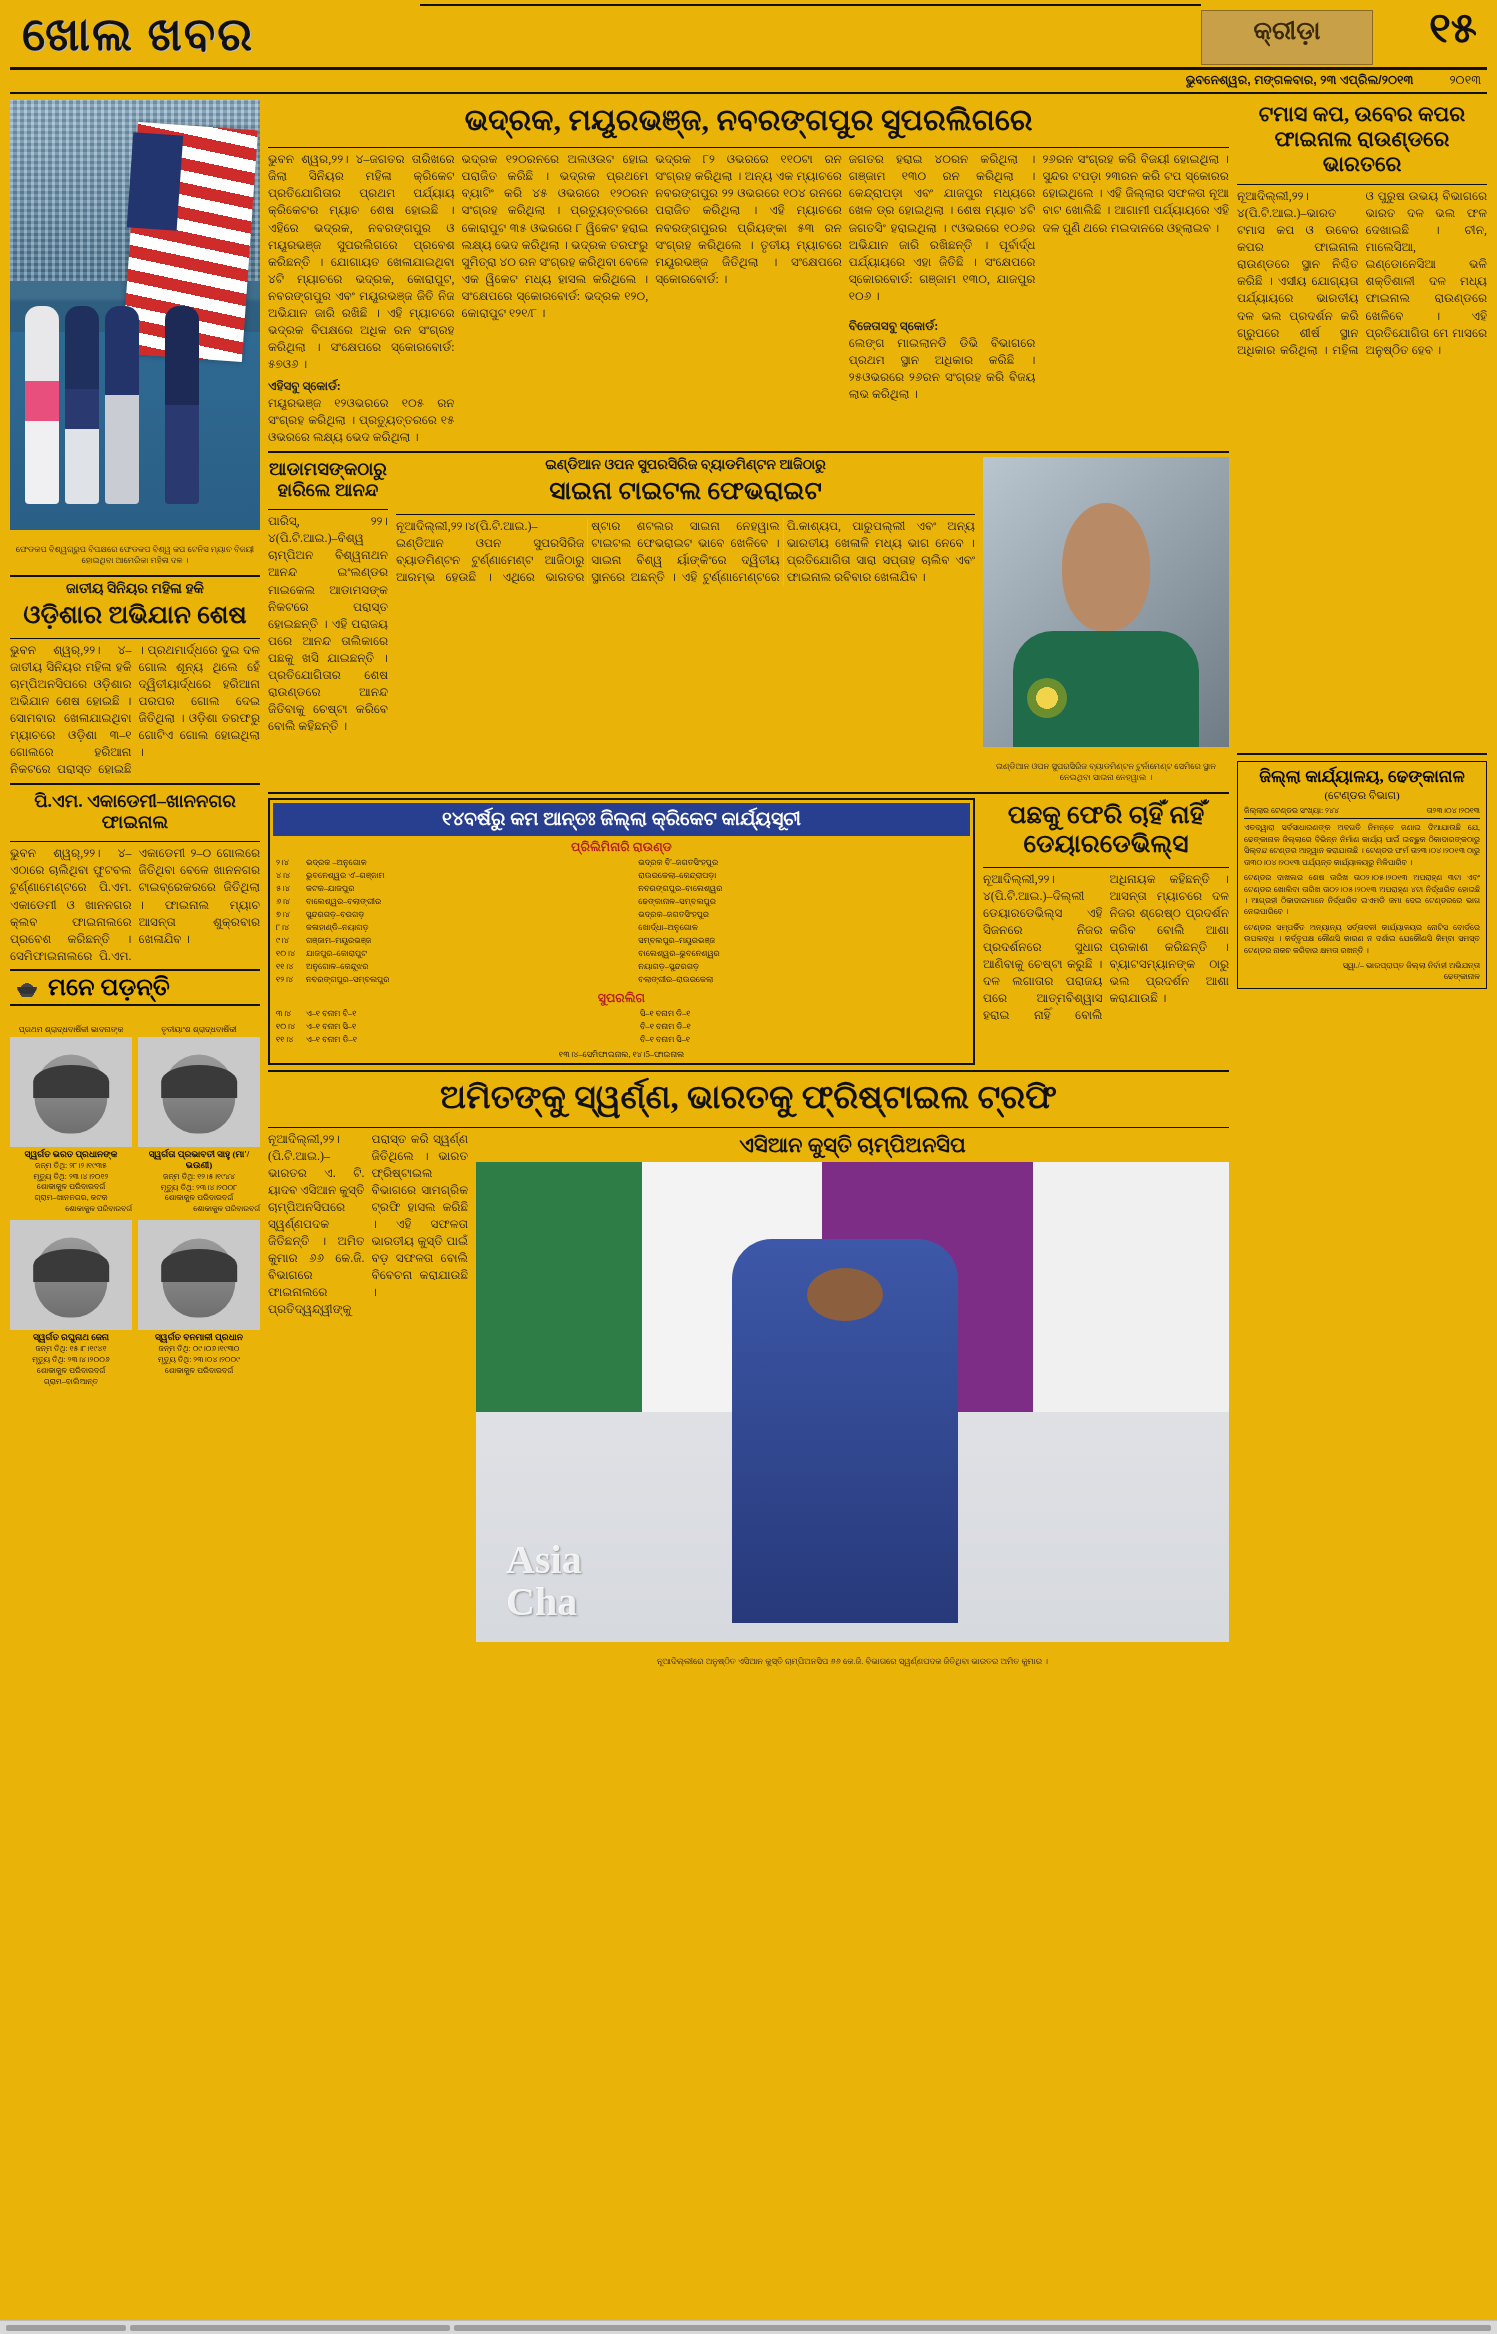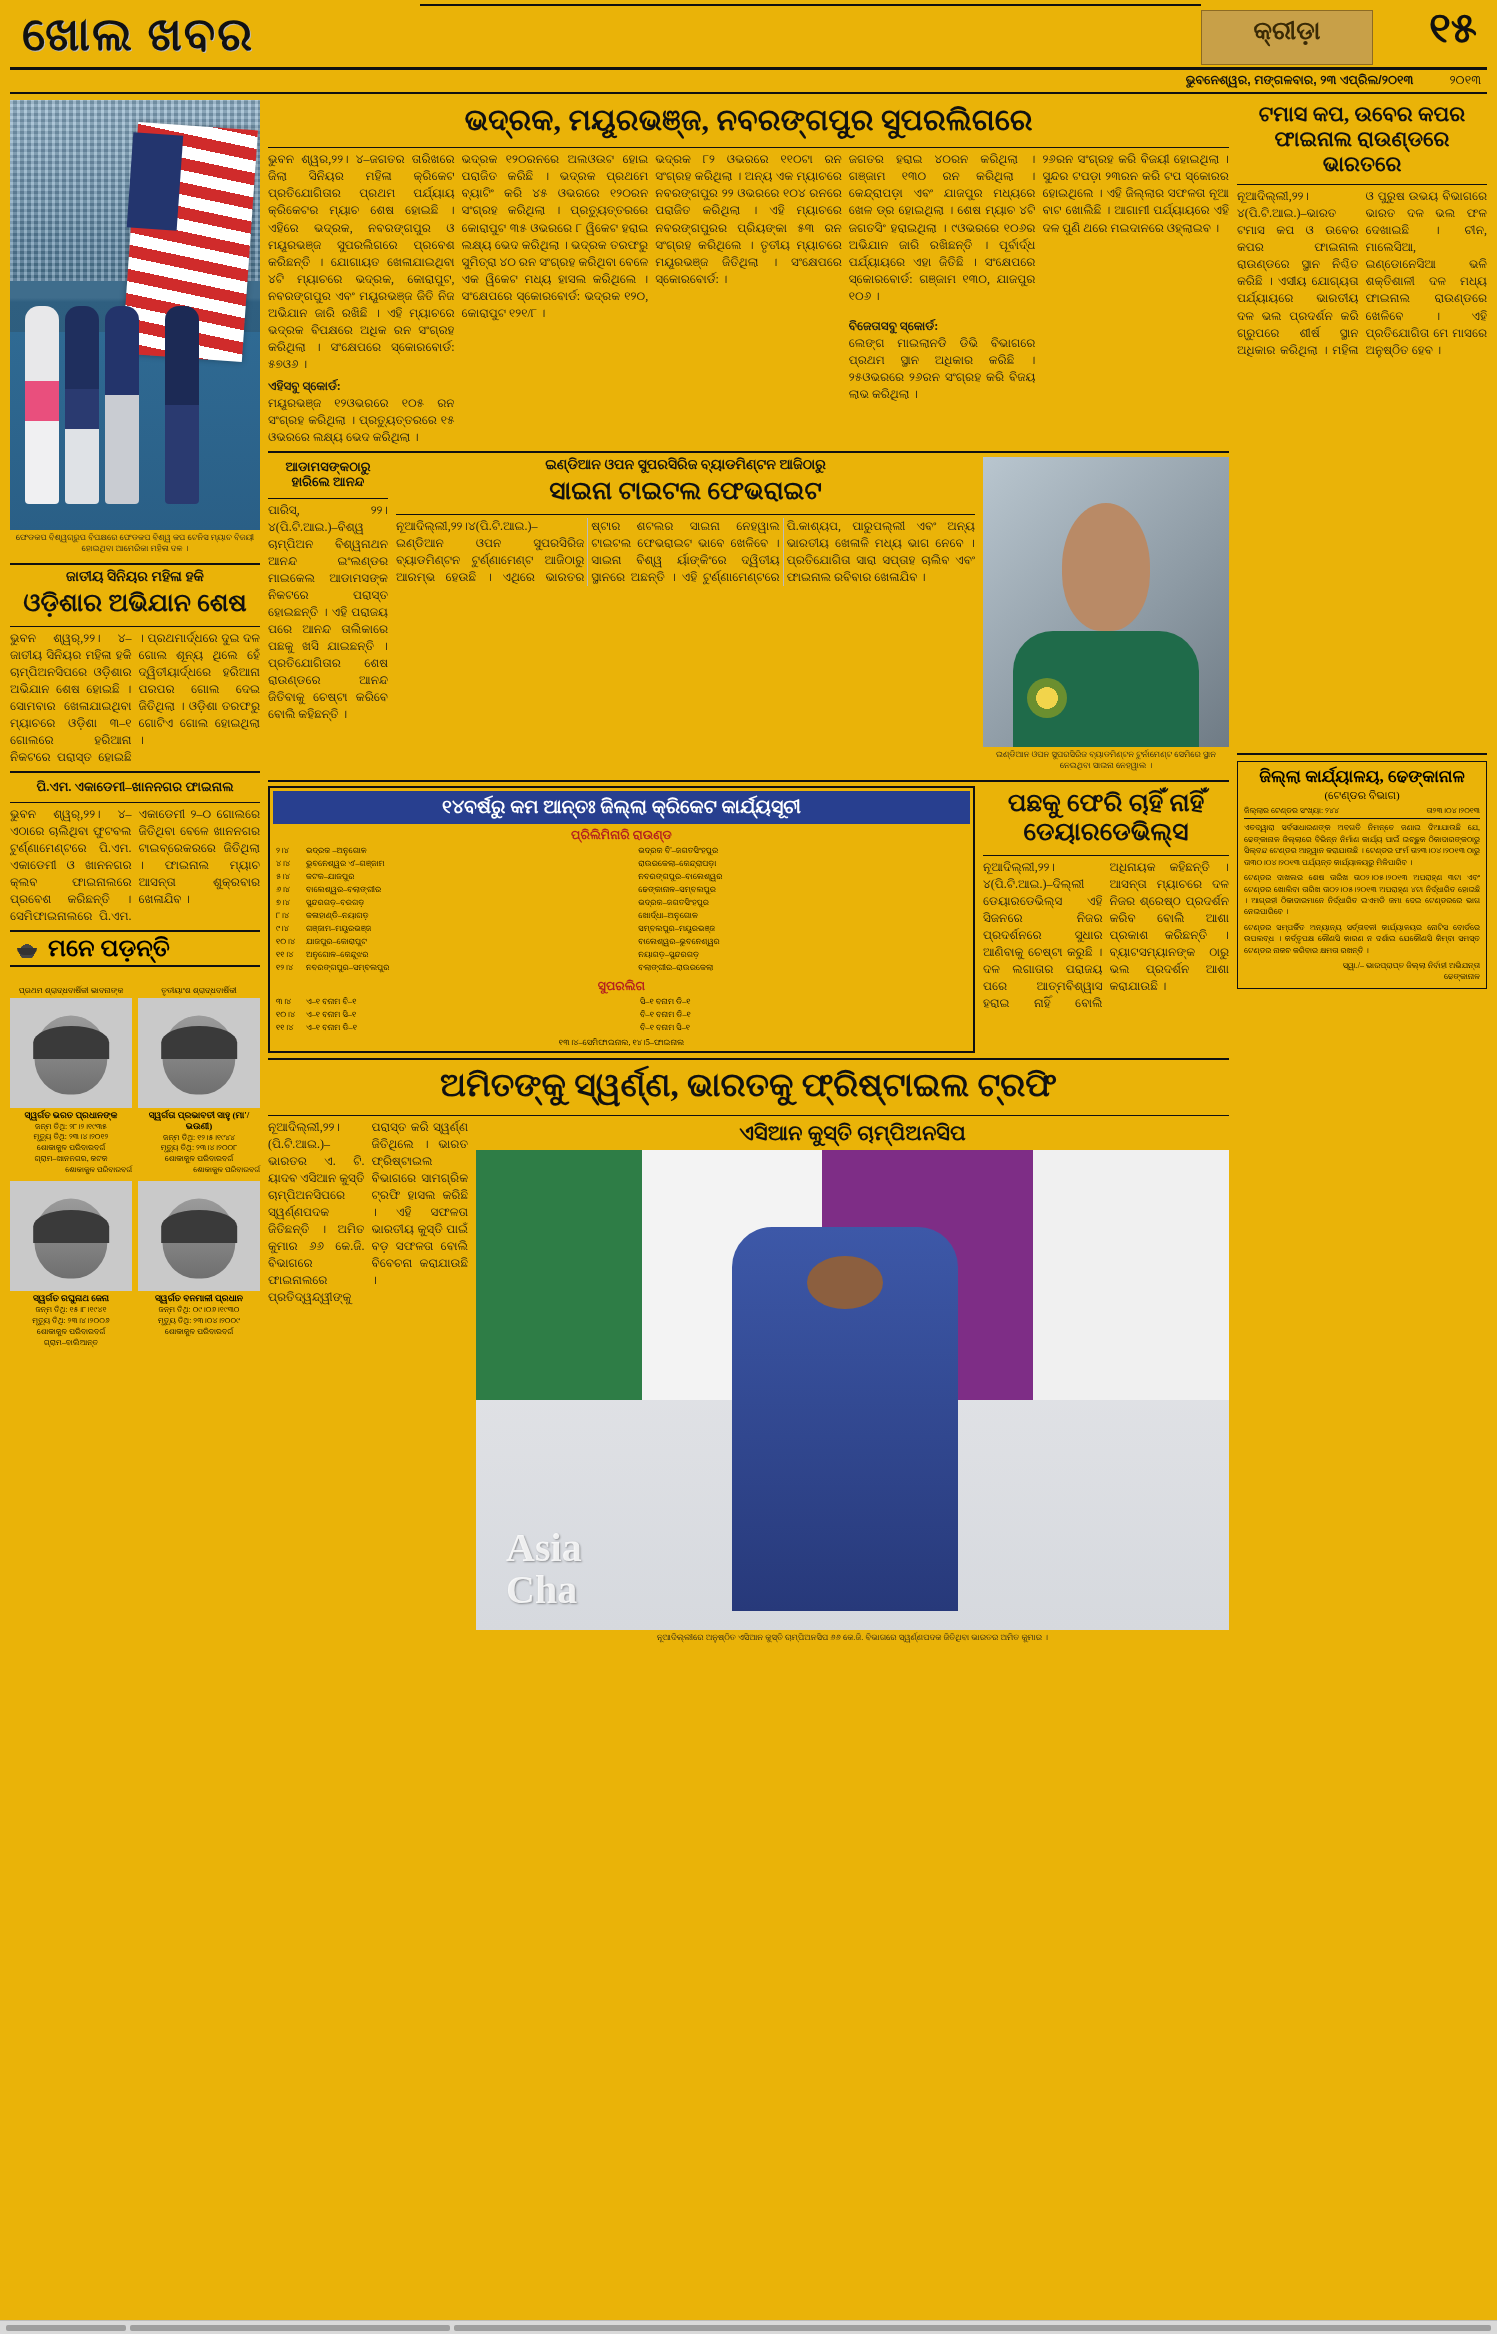--- a/index.html
+++ b/index.html
@@ -91,21 +91,21 @@
     font-family:"Liberation Serif", serif;
     hyphens:auto;
     word-break:break-word;
   }
   .cap {
     font-size:8.4px;
     line-height:1.35;
     text-align:center;
     color:#1a1a1a;
     font-family:"Liberation Serif", serif;
-    padding:2px 2px 3px 2px;
+    padding:14px 2px 3px 2px;
   }
   .photo {
     position:relative;
     background:#9aa6ae;
     overflow:hidden;
   }
 
   
   .ph-tennis {
     background:
@@ -295,21 +295,21 @@
     text-align:right; font-size:8px; font-family:"Liberation Serif", serif;
     line-height:1.4; margin-top:4px;
   }
 
   .hr2 { border-top:2px solid #111; margin:5px 0 4px 0; }
   .hr1 { border-top:1px solid #111; margin:4px 0 3px 0; }
 
   .hl-xl { font-size:30px; }
   .hl-lg { font-size:25px; }
   .hl-md { font-size:21px; }
-  .hl-sm { font-size:13px; }
+  .hl-sm { font-size:18px; }
   .hl-xs { font-size:14px; }
 
   .three { column-count:3; column-gap:7px; column-rule:1px solid #bbb; }
   .two { column-count:2; column-gap:7px; }
 
   .bottombar {
     position:absolute; bottom:0; left:0; right:0; height:14px;
     background:#d9d9d9; border-top:1px solid #bbb;
     display:flex; align-items:center; gap:4px; padding:0 6px;
   }

